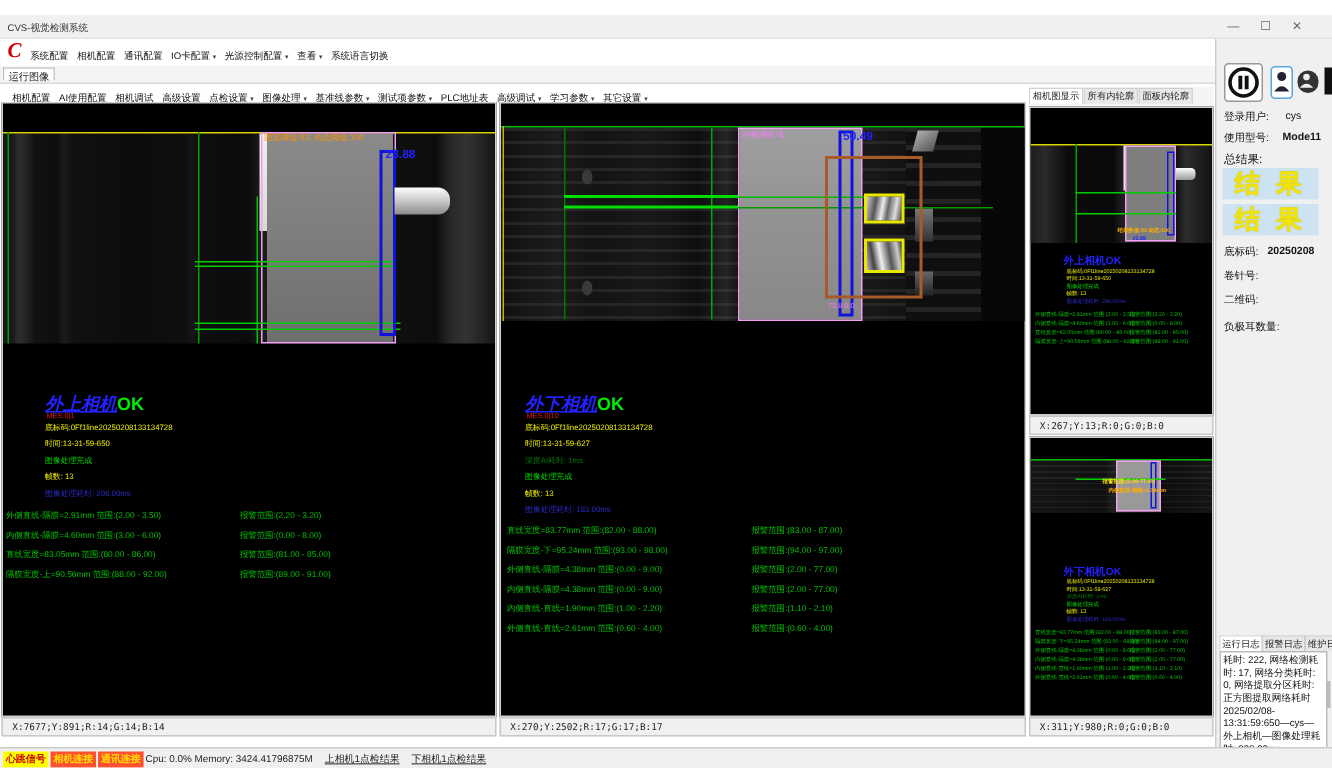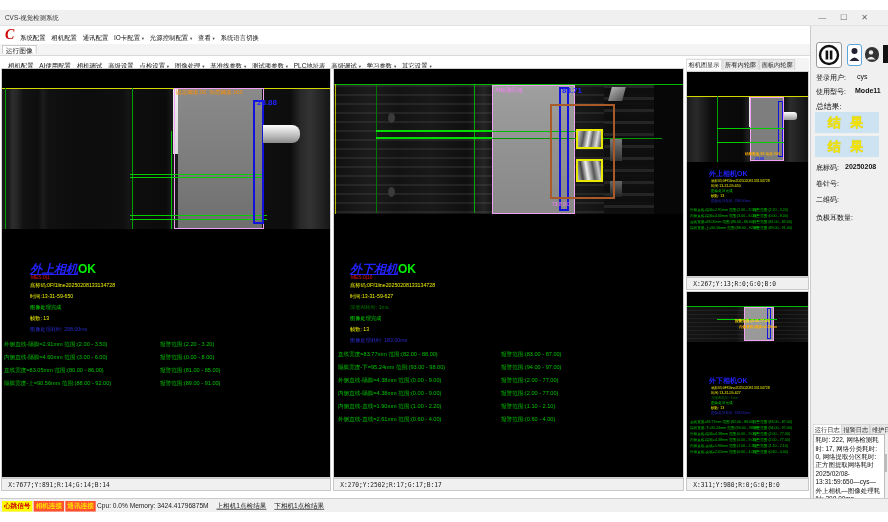--- a/index.html
+++ b/index.html
@@ -30,21 +30,21 @@
   .mini-tab { display:inline-block; font-size:10px; padding:1px 3px; color:#222; border:1px solid #ccc; border-bottom:none; background:#e8e8e8; margin-right:1px; }
   .mini-tab.sel { background:#fff; }
   #stop-canvas { left:686px; top:71px; width:123px; height:206px; border:1px solid #d0d0d0; }
   #stop-coord { left:686px; top:277px; width:123px; height:13px; }
   #sbot-canvas { left:686px; top:291px; width:123px; height:187px; border:1px solid #d0d0d0; }
   #sbot-coord { left:686px; top:478px; width:123px; height:13px; }
   #side { left:810px; top:26px; width:78px; height:486px; background:#f0f0f0; border-left:1px solid #ccc; }
   .sbtn { position:absolute; background:#fff; border:1px solid #999; border-radius:3px; }
   .side-label { position:absolute; font-size:9px; color:#111; transform:scale(0.78); transform-origin:0 0; white-space:nowrap; }
   .side-val { font-weight:bold; }
-  .resbox { position:absolute; left:4px; width:64px; height:21px; background:#cde3f2; color:#f5e400; font-weight:bold; font-size:13px; text-align:center; line-height:21px; letter-spacing:3px; text-shadow:0 0 1px #bb0; }
+  .resbox { position:absolute; left:4px; width:64px; height:21px; background:#cde3f2; color:#f5e400; font-weight:bold; font-size:17px; text-align:center; line-height:21px; letter-spacing:3px; text-shadow:0 0 1px #bb0; }
   #log-tabs { position:absolute; left:2px; top:397px; transform:scale(0.62); transform-origin:0 0; white-space:nowrap; }
   .log-tab { display:inline-block; font-size:10px; padding:1px 2px; border:1px solid #ccc; border-bottom:none; background:#e8e8e8; color:#222; }
   .log-tab.sel { background:#fff; }
   #log-box { position:absolute; left:2px; top:408px; width:72px; height:66px; background:#fff; border:1px solid #bbb; overflow:hidden; }
   #log-box-inner { font-size:9px; color:#111; line-height:1.3; transform:scale(0.72); transform-origin:0 0; width:94px; padding:2px; }
   #log-scroll { position:absolute; right:1px; top:428px; width:3px; height:18px; background:#bbb; }
   #statusbar { left:0; top:498px; width:888px; height:14px; background:#f0f0f0; border-top:1px solid #ccc; }
   .badge { display:inline-block; font-size:10px; font-weight:bold; padding:1px 3px; margin-right:2px; }
   #statusbar-content { position:absolute; left:2px; top:2px; white-space:nowrap; font-size:10px; color:#222; transform:scale(0.66); transform-origin:0 0; }
   .sb-link { text-decoration:underline; margin-left:12px; }
@@ -140,21 +140,21 @@
     <div class="abs" style="position:absolute;left:158px; top:16px; width:83px; height:129px; border:1px solid #f2a0f2;"></div>
     <div class="abs" style="position:absolute;left:42px; top:61px; width:116px; height:2px; background:#00dd00;"></div>
     <div class="abs" style="position:absolute;left:42px; top:68px; width:116px; height:2px; background:#00dd00;"></div>
     <div class="abs" style="position:absolute;left:158px; top:62px; width:84px; height:1px; background:#00bb00;"></div>
     <div class="abs" style="position:absolute;left:158px; top:69px; width:170px; height:1px; background:#009900;"></div>
     <div class="abs" style="position:absolute;left:225px; top:18px; width:10px; height:124px; border:2px solid #1212dd;"></div>
     <div class="abs" style="position:absolute;left:216px; top:35px; width:65px; height:95px; border:2px solid #a85a28;"></div>
     <div class="abs" style="position:absolute;left:242px; top:60px; width:27px; height:20px; border:2px solid #e8e800; background:linear-gradient(100deg,#ccc,#555 25%,#eee 45%,#666 60%,#ddd 80%,#444);"></div>
     <div class="abs" style="position:absolute;left:242px; top:90px; width:27px; height:23px; border:2px solid #e8e800; background:linear-gradient(80deg,#bbb,#444 20%,#f0f0f0 40%,#555 65%,#ccc 85%,#333);"></div>
     <div class="abs" style="position:absolute;left:161px; top:17px; font-size:8px; color:#ff7aff; transform:scale(0.7); transform-origin:0 0;">AI检测区域</div>
-    <div class="abs" style="position:absolute;left:228px; top:17px; font-size:8px; color:#2222ff; font-weight:bold;">88.71</div>
+    <div class="abs" style="position:absolute;left:228px; top:17px; font-size:8px; color:#2222ff; font-weight:bold;">50.49</div>
     <div class="abs" style="position:absolute;left:218px; top:133px; font-size:7px; color:#ff7aff; transform:scale(0.7); transform-origin:0 0;">73.8 0.0</div>
     <div class="head-line" style="left:16px; top:192px;">外下相机<span style="color:#00ee00; font-style:normal; display:inline-block;">OK</span></div>
     <div class="abs" style="position:absolute;left:17px; top:206px; font-size:7px; color:#ee1111; transform:scale(0.7); transform-origin:0 0;">MES:0|10</div>
     <div class="res-line" style="left:16px; top:213px; color:#f0f000;">底标码:0Ff1line20250208133134728</div>
     <div class="res-line" style="left:16px; top:224px; color:#f0f000;">时间:13-31-59-627</div>
     <div class="res-line" style="left:16px; top:235px; color:#007700;">深度AI耗时: 1ms</div>
     <div class="res-line" style="left:16px; top:246px; color:#00dd00;">图像处理完成</div>
     <div class="res-line" style="left:16px; top:257px; color:#f0f000;">帧数: 13</div>
     <div class="res-line" style="left:16px; top:268px; color:#2a2ac8;">图像处理耗时: 183.00ms</div>
     <div class="measure-row" style="left:4px; top:281px;">直线宽度=83.77mm 范围:(82.00 - 88.00)</div>

